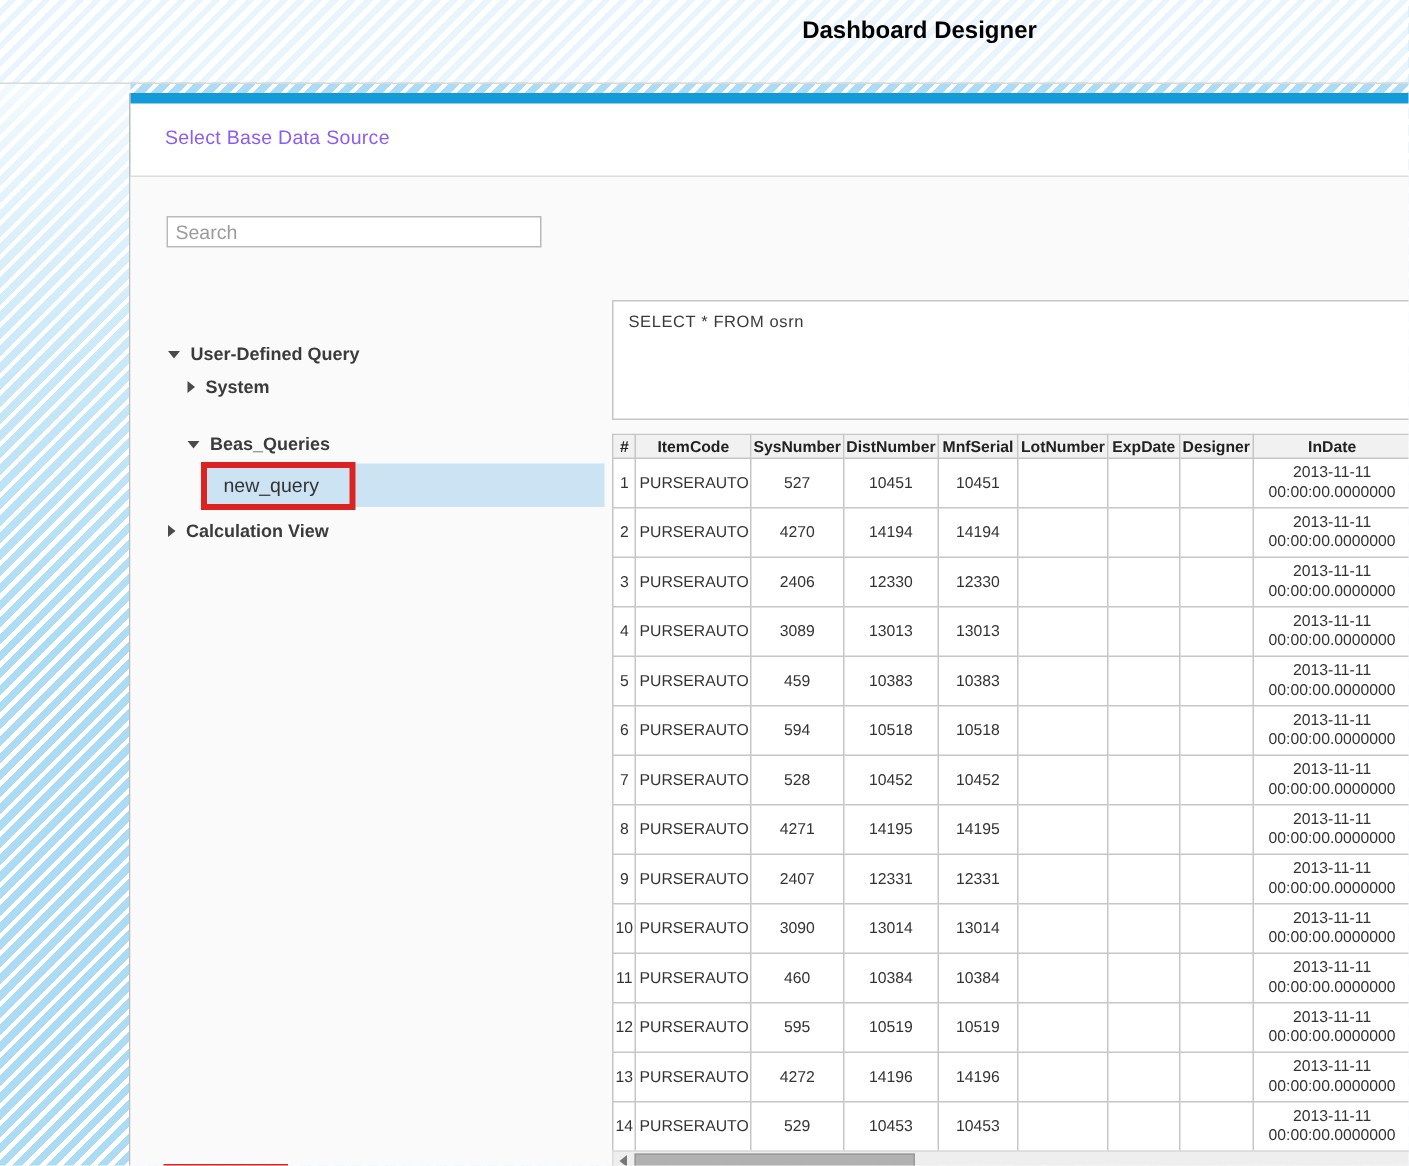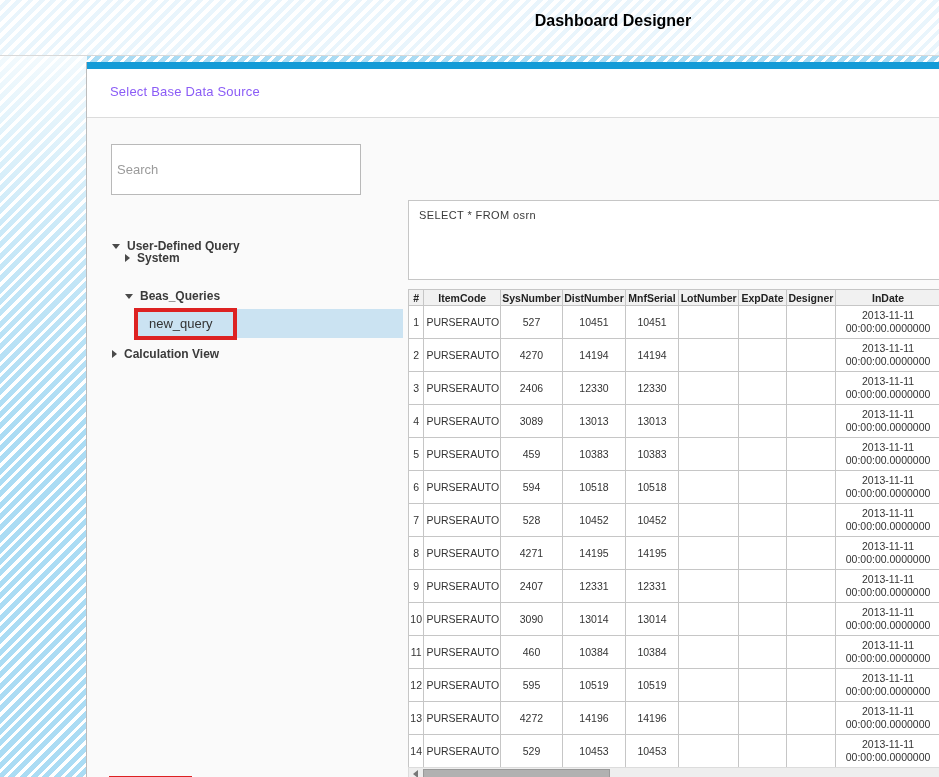--- a/index.html
+++ b/index.html
@@ -20,21 +20,21 @@
   
   .dialog{position:absolute;left:86px;top:62px;width:854px;height:716px;
     background:#fff;border-left:1px solid #bcbcbc;}
   .dialog-accent{position:absolute;left:0;top:0;right:0;height:7px;}
   .dialog-title{position:absolute;left:23px;top:22px;font-size:13px;color:#8b5cf6;letter-spacing:.2px;}
   .dialog-sep{position:absolute;left:0;top:55px;right:0;height:0;border-top:1px solid #dcdcdc;}
   .dialog-body{position:absolute;left:0;top:56px;right:0;bottom:0;background:#fafafa;}
   
   .search-input{position:absolute;left:24px;top:26px;width:238px;height:17px;
     border:1px solid #b9b9b9;background:#fff;font-family:"Liberation Sans",sans-serif;
-    font-size:13px;color:#444;padding:16px 5px;outline:none;}
+    font-size:13px;color:#444;padding:1px 5px;outline:none;}
   .search-input::placeholder{color:#9b9b9b;opacity:1;}
   .tree-item{position:absolute;display:flex;align-items:center;gap:7px;height:16px;
     font-size:12px;font-weight:bold;color:#3b3b3b;white-space:nowrap;cursor:default;}
   .tri-down{width:0;height:0;border-left:4px solid transparent;border-right:4px solid transparent;border-top:5px solid #4a4a4a;}
   .tri-right{width:0;height:0;border-top:4px solid transparent;border-bottom:4px solid transparent;border-left:5px solid #4a4a4a;}
   .tree-selected-row{position:absolute;left:49px;top:191px;width:267px;height:29px;
     background:#cbe3f2;display:flex;align-items:center;}
   .tree-selected-row .leaf-label{font-size:13px;font-weight:normal;color:#333;padding-left:13px;}
   
   .annot{position:absolute;border:4px solid #dd2222;box-sizing:border-box;pointer-events:none;}
@@ -70,21 +70,21 @@
 
 <div class="dialog">
   <div class="dialog-accent" style="background:#149bd7;"></div>
   <div class="dialog-title">Select Base Data Source</div>
   <div class="dialog-sep"></div>
 
   <div class="dialog-body">
 
     <input class="search-input" type="text" placeholder="Search" style="">
 
-    <div class="tree-item" style="left:25px;top:120px;">
+    <div class="tree-item" style="left:25px;top:110px;">
       <span class="tri-down"></span>
       <span>User-Defined Query</span>
     </div>
 
     <div class="tree-item" style="left:38px;top:132px;">
       <span class="tri-right"></span>
       <span>System</span>
     </div>
 
     <div class="tree-item" style="left:38px;top:170px;">

